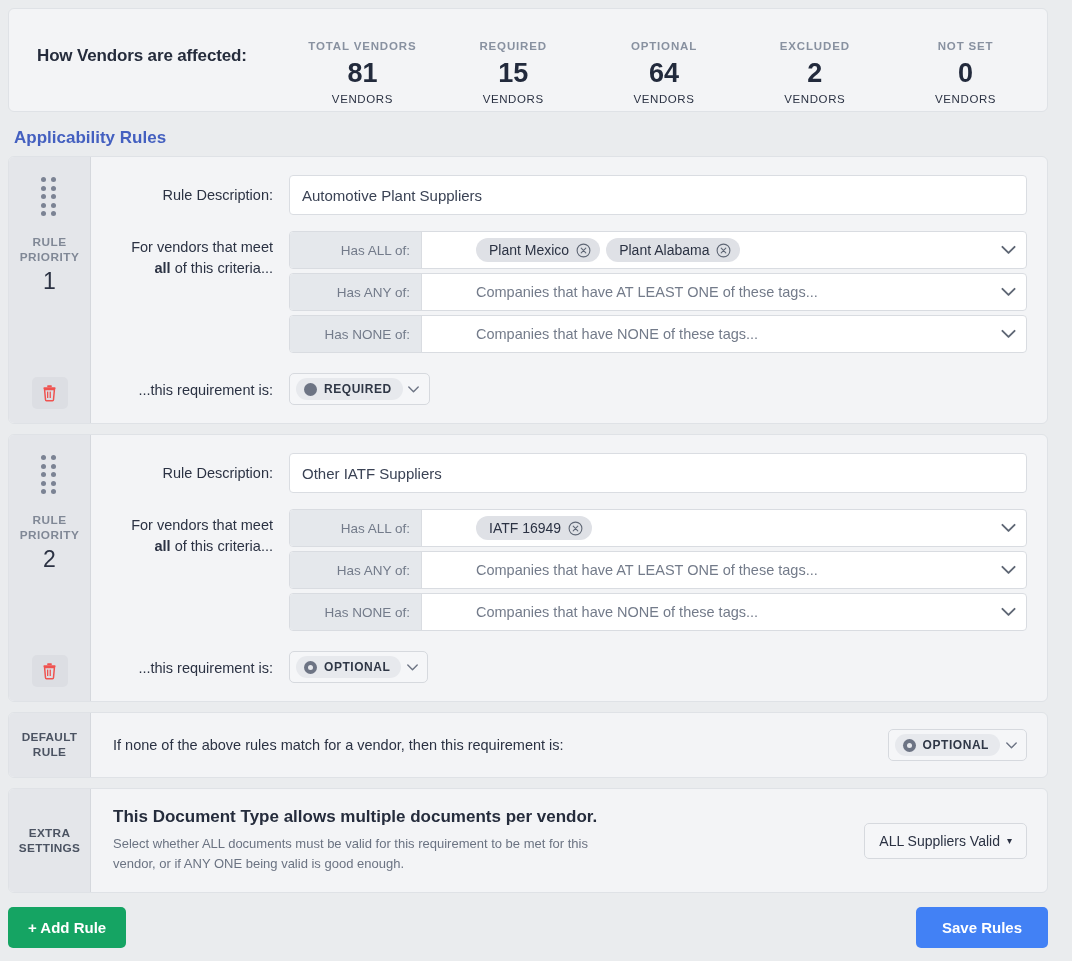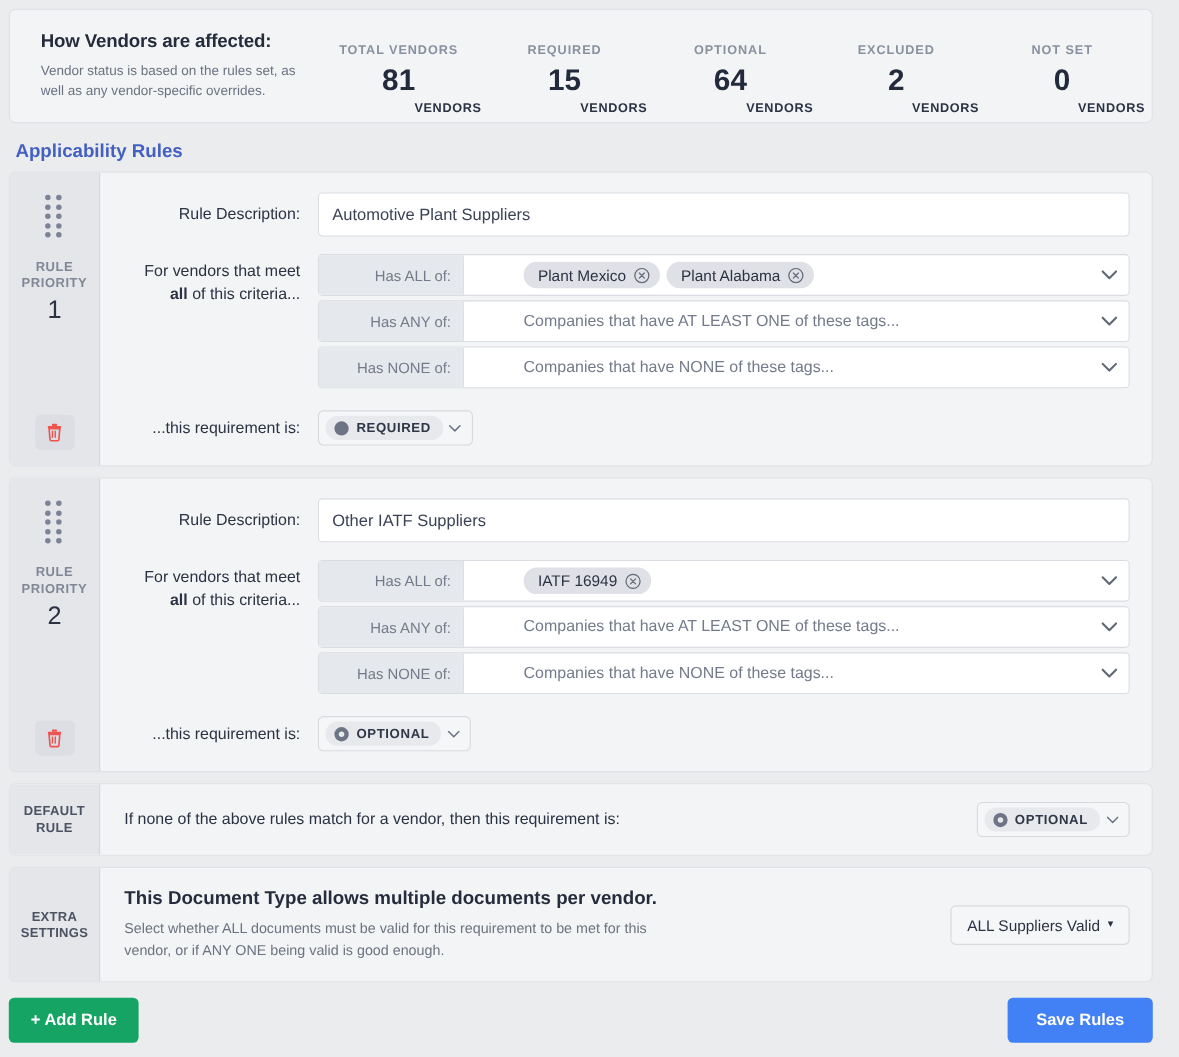--- a/index.html
+++ b/index.html
@@ -33,22 +33,22 @@
   }
   .stat { flex: 1; text-align: center; margin-top: 25px; }
   .stat-label {
     font-size: 11.5px; font-weight: bold; color: #8891a0;
     letter-spacing: 0.85px; margin-bottom: 6px;
   }
   .stat-value {
     font-size: 27px; font-weight: bold; color: #222a3c; line-height: 1.15;
   }
   .stat-unit {
-    font-size: 11.5px; font-weight: bold; color: #2b3243;
-    letter-spacing: 0.6px; margin-top: 3px; text-align: right;
+    font-size: 11.5px; font-weight: normal; color: #2b3243;
+    letter-spacing: 0.6px; margin-top: 3px;
   }
 
   
   .section-title {
     font-size: 17px; font-weight: bold; color: #4460c0;
     margin: 16px 0 8px 6px;
   }
 
   
   .rule-card {
@@ -250,21 +250,20 @@
   .caret-tiny { font-size: 10px; line-height: 1; }
 </style>
 </head>
 <body>
 
 <div class="page">
 
   <div class="stats-card">
     <div class="stats-intro">
       <div class="stats-title">How Vendors are affected:</div>
-      <div class="stats-sub">Vendor status is based on the rules set, as well as any vendor-specific overrides.</div>
     </div>
 
     <div class="stat">
       <div class="stat-label">TOTAL VENDORS</div>
       <div class="stat-value">81</div>
       <div class="stat-unit">VENDORS</div>
     </div>
     <div class="stat">
       <div class="stat-label">REQUIRED</div>
       <div class="stat-value">15</div>

